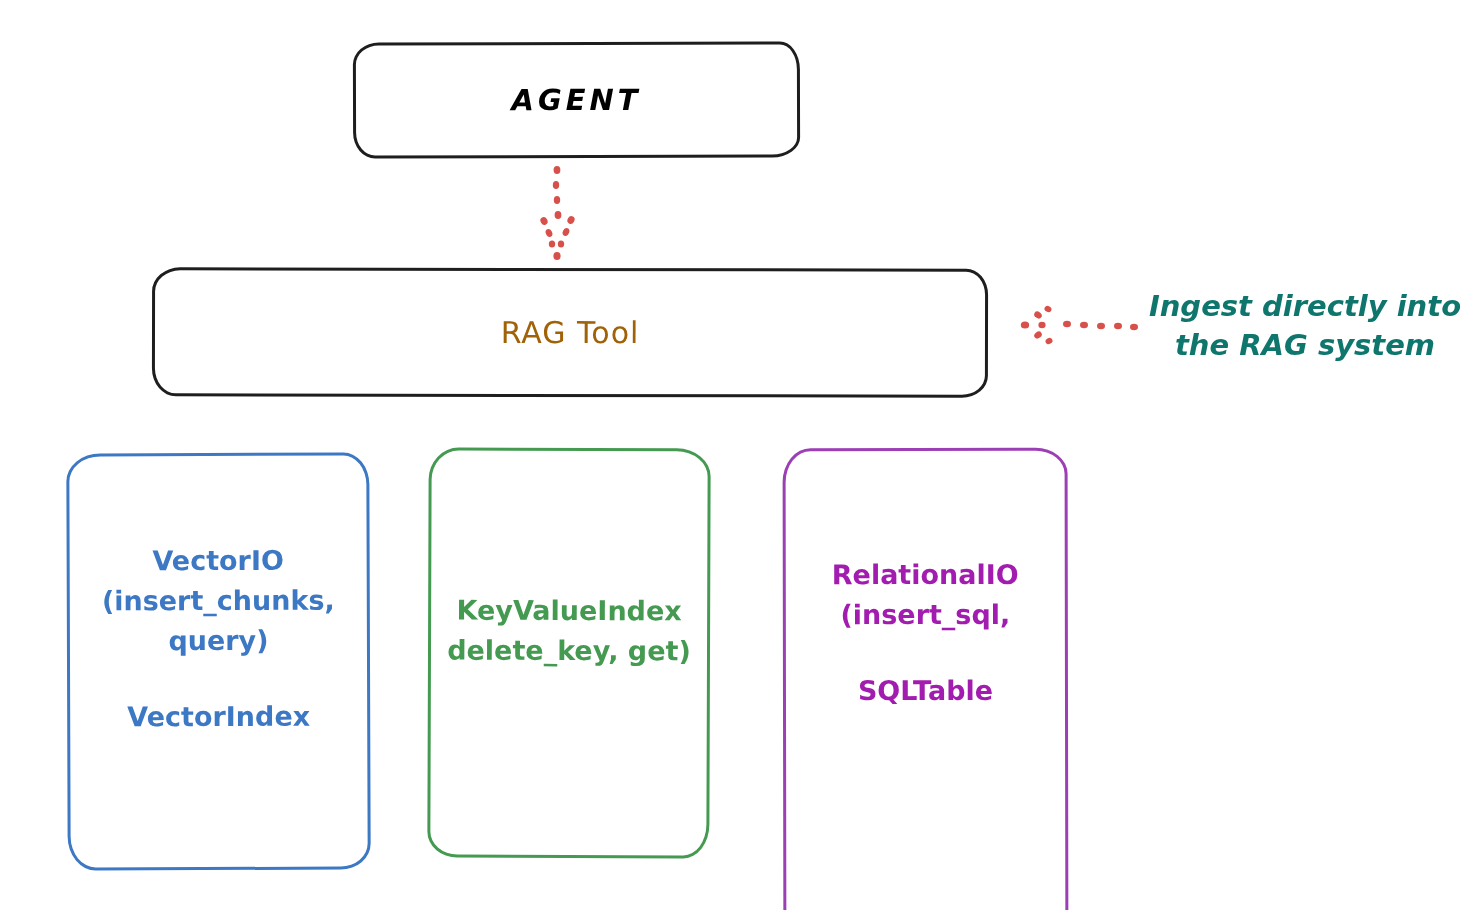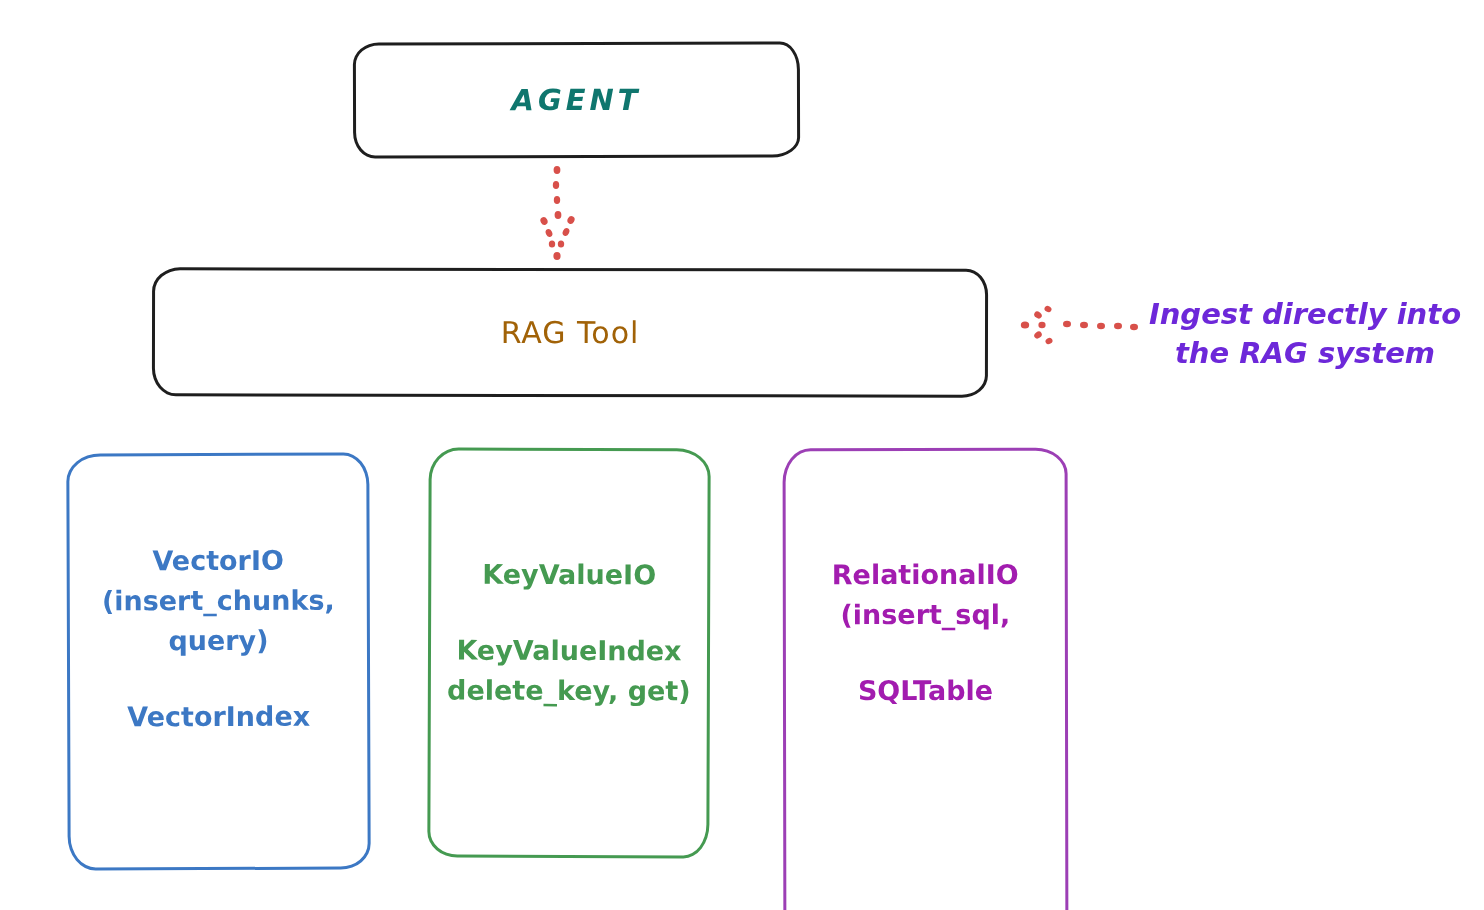--- a/index.html
+++ b/index.html
@@ -29,21 +29,21 @@
     width: 447px; height: 116px;
     border: 3.5px solid #1e1e1e;
     border-radius: 26px 20px 28px 22px / 22px 28px 20px 26px;
     transform: rotate(-0.15deg);
   }
   .agent-box .label {
     font-size: 29px;
     font-weight: bold;
     letter-spacing: 4px;
     font-style: italic;
-    color: #0f766e;
+    color: #000000;
   }
   .rag-box {
     left: 152px; top: 268px;
     width: 836px; height: 129px;
     border: 3.5px solid #1e1e1e;
     border-radius: 28px 22px 26px 24px / 24px 26px 22px 28px;
     transform: rotate(0.1deg);
   }
   .rag-box .label {
     font-size: 30px;
@@ -92,24 +92,24 @@
     padding-top: 104px;
     transform: rotate(-0.1deg);
   }
   
   .arrow-svg { position: absolute; }
   .arrow-down-svg { left: 530px; top: 160px; }
   .arrow-left-svg { left: 1012px; top: 298px; }
   
   .annotation {
     position: absolute;
-    left: 1135px; top: 295px;
+    left: 1135px; top: 287px;
     width: 340px;
     text-align: center;
-    color: #6d28d9;
+    color: #0f766e;
     font-size: 29px;
     font-weight: bold;
     font-style: italic;
     line-height: 39px;
   }
 </style>
 </head>
 <body>
 
 <div class="canvas">
@@ -160,21 +160,20 @@
   </div>
 
   <div class="io-box vector-box">
     <div class="line">VectorIO</div>
     <div class="line">(insert_chunks,</div>
     <div class="line">query)</div>
     <div class="line index-label">VectorIndex</div>
   </div>
 
   <div class="io-box keyvalue-box">
-    <div class="line">KeyValueIO</div>
     <div class="line index-label">KeyValueIndex</div>
     <div class="line">delete_key, get)</div>
   </div>
 
   <div class="io-box relational-box">
     <div class="line">RelationalIO</div>
     <div class="line">(insert_sql,</div>
     <div class="line index-label">SQLTable</div>
   </div>
 

